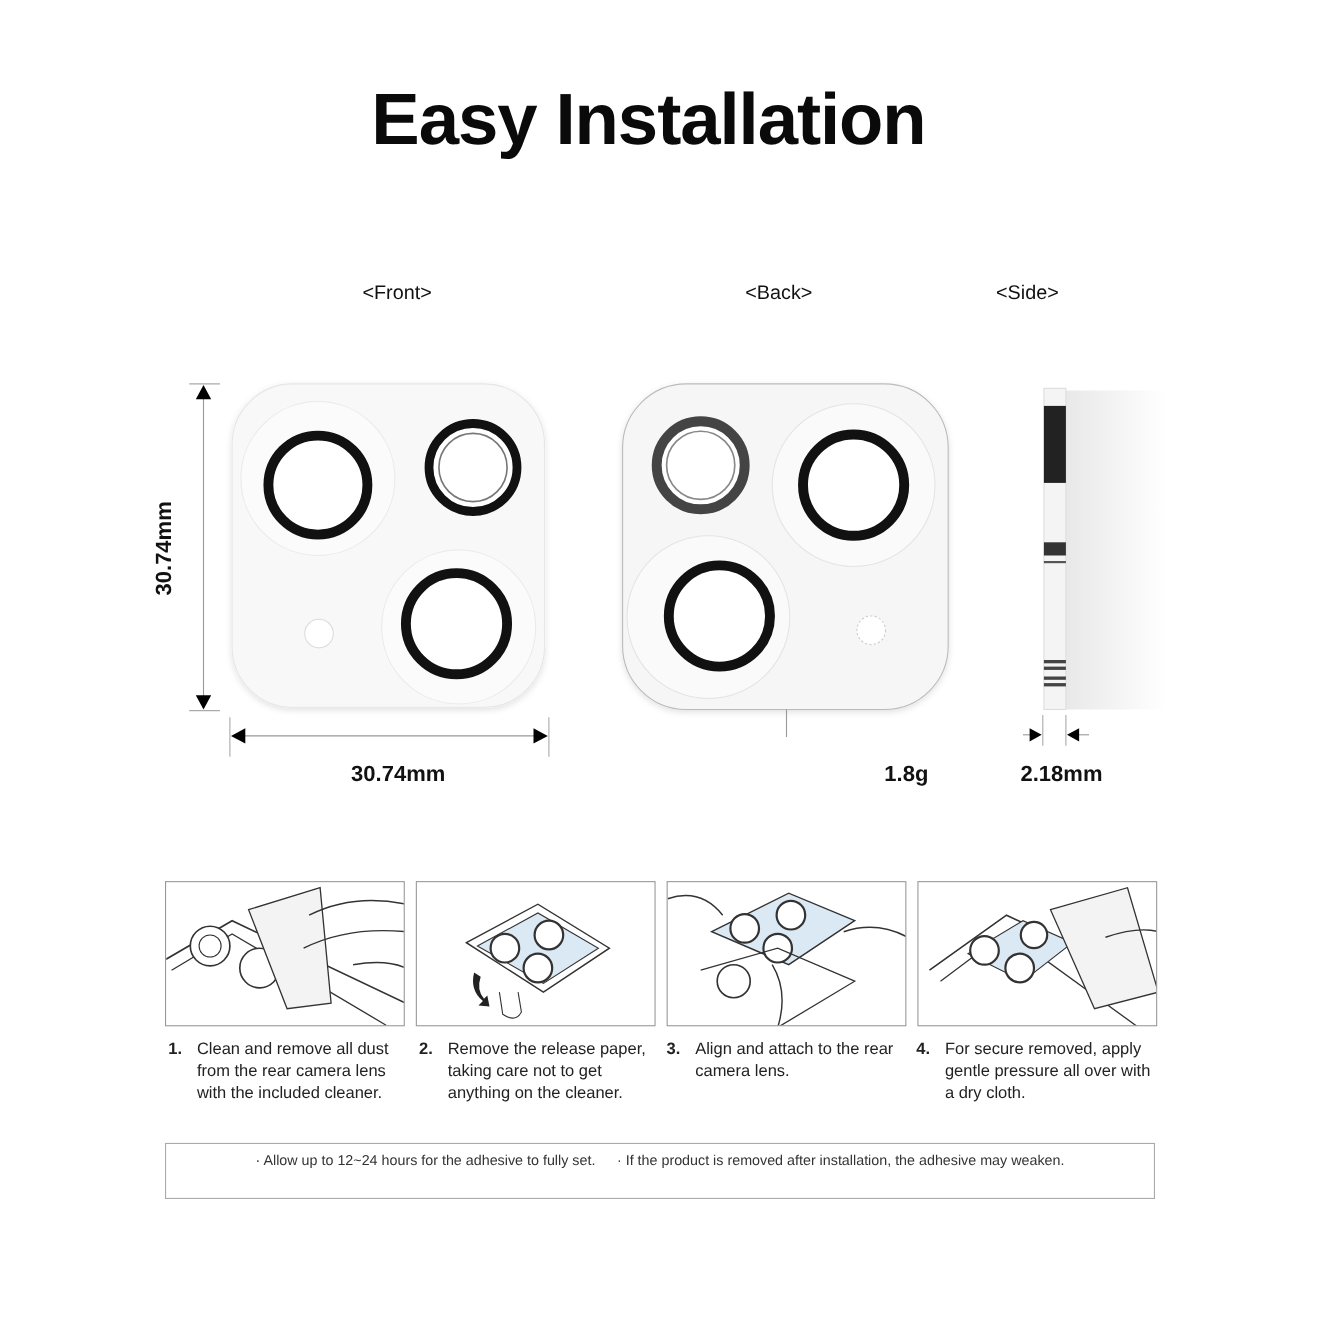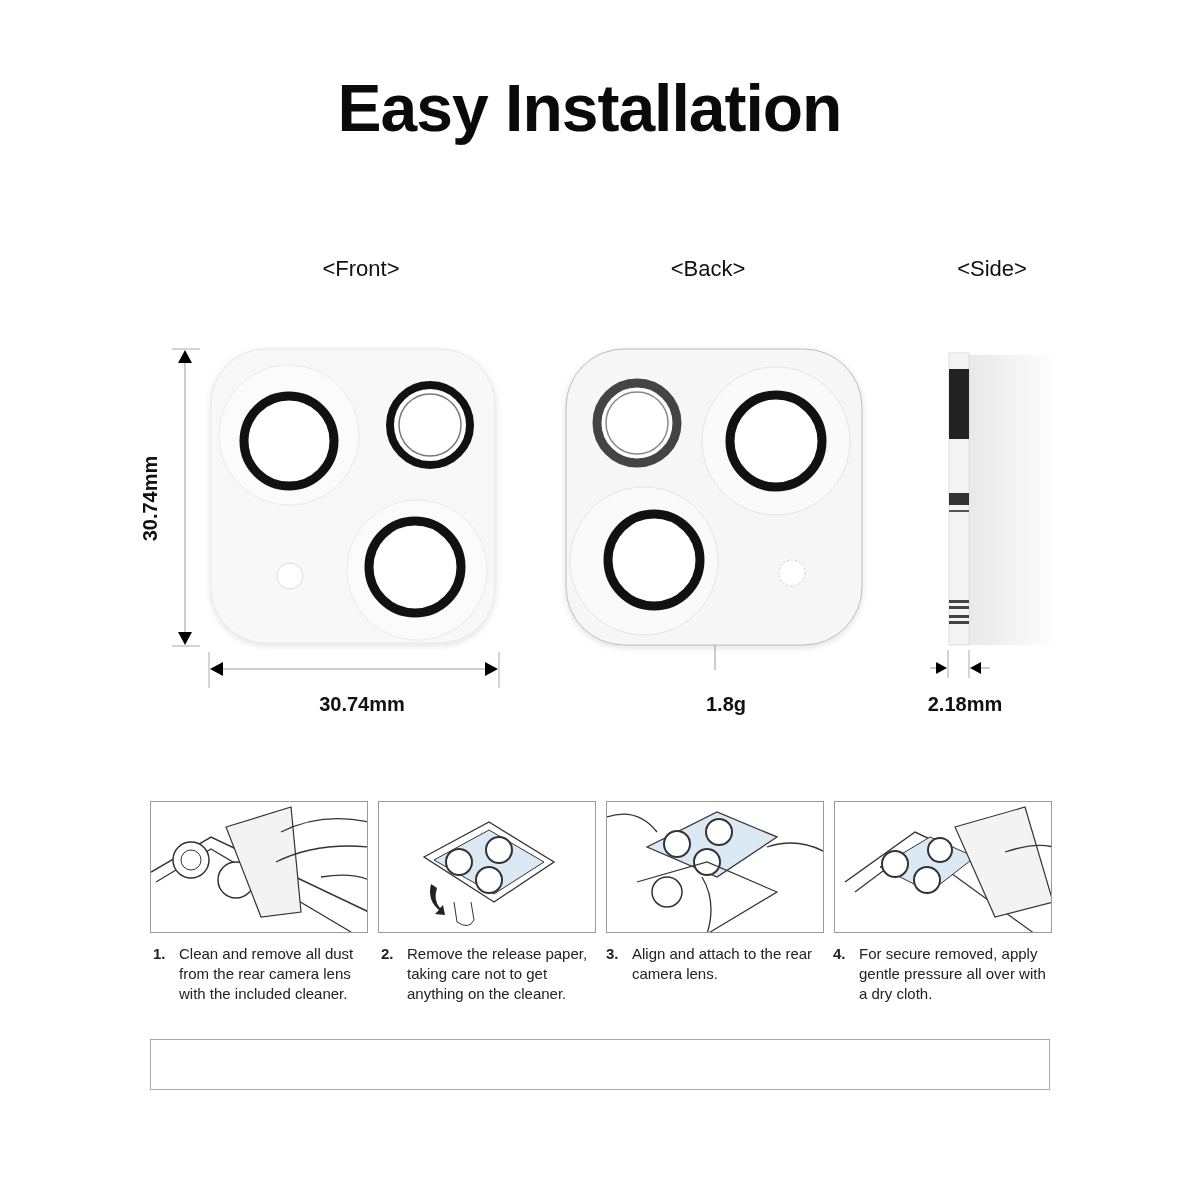--- a/index.html
+++ b/index.html
@@ -2,28 +2,28 @@
 <html><head>
 <meta charset="utf-8">
 <style>
   * { box-sizing: border-box; margin: 0; padding: 0; }
   html, body { width: 1200px; height: 1200px; background: #ffffff; overflow: hidden; }
   body { position: relative; font-family: "Liberation Sans", "DejaVu Sans", sans-serif; color: #111; }
 
   .title { position: absolute; top: 70px; left: 0; width: 1179px; text-align: center;
     font-size: 66px; font-weight: 700; letter-spacing: -1px; color: #0a0a0a; }
 
-  .view-label { position: absolute; top: 256px; font-size: 22px; color: #111; text-align: center; width: 200px; }
+  .view-label { position: absolute; top: 256px; font-size: 18px; color: #111; text-align: center; width: 200px; }
   .lbl-front { left: 261px; }
   .lbl-back { left: 608px; }
-  .lbl-side { left: 892px; }
+  .lbl-side { left: 834px; }
 
   .measure { position: absolute; font-size: 20px; font-weight: 600; color: #111; text-align: center; width: 200px; }
   .m-width { left: 262px; top: 693px; }
-  .m-weight { left: 626px; top: 693px; }
+  .m-weight { left: 644px; top: 693px; text-align: right; }
   .m-thick { left: 865px; top: 693px; }
   .m-height { left: 80px; top: 487px; width: 140px; transform: rotate(-90deg); }
 
   svg { position: absolute; }
 
   .step-box { position: absolute; top: 801px; width: 218px; height: 132px; border: 1px solid #999; background: #fff; overflow: hidden; }
   .step { position: absolute; top: 944px; width: 215px; font-size: 15px; line-height: 20px; color: #222; }
   .step .num { position: absolute; left: 0; top: 0; font-weight: 700; }
   .step .txt { display: block; padding-left: 26px; }
 
@@ -169,13 +169,17 @@
 <div class="step" style="left:606px">
   <span class="num">3.</span>
   <span class="txt">Align and attach to the rear camera lens.</span>
 </div>
 <div class="step" style="left:833px">
   <span class="num">4.</span>
   <span class="txt">For secure removed, apply gentle pressure all over with a dry cloth.</span>
 </div>
 
 <div class="notes">
+  <div class="row1">
+    <span>· Allow up to 12~24 hours for the adhesive to fully set.</span>
+    <span>· If the product is removed after installation, the adhesive may weaken.</span>
+  </div>
 </div>
 
 </body></html>

